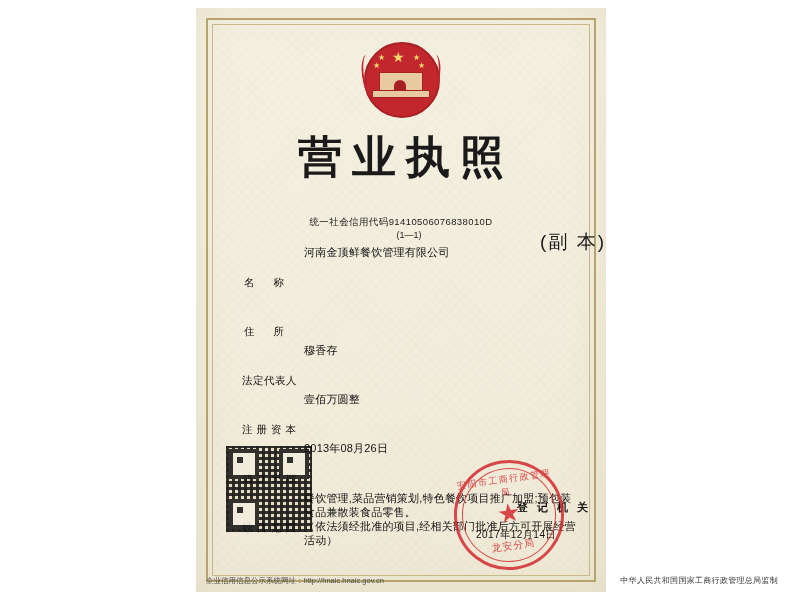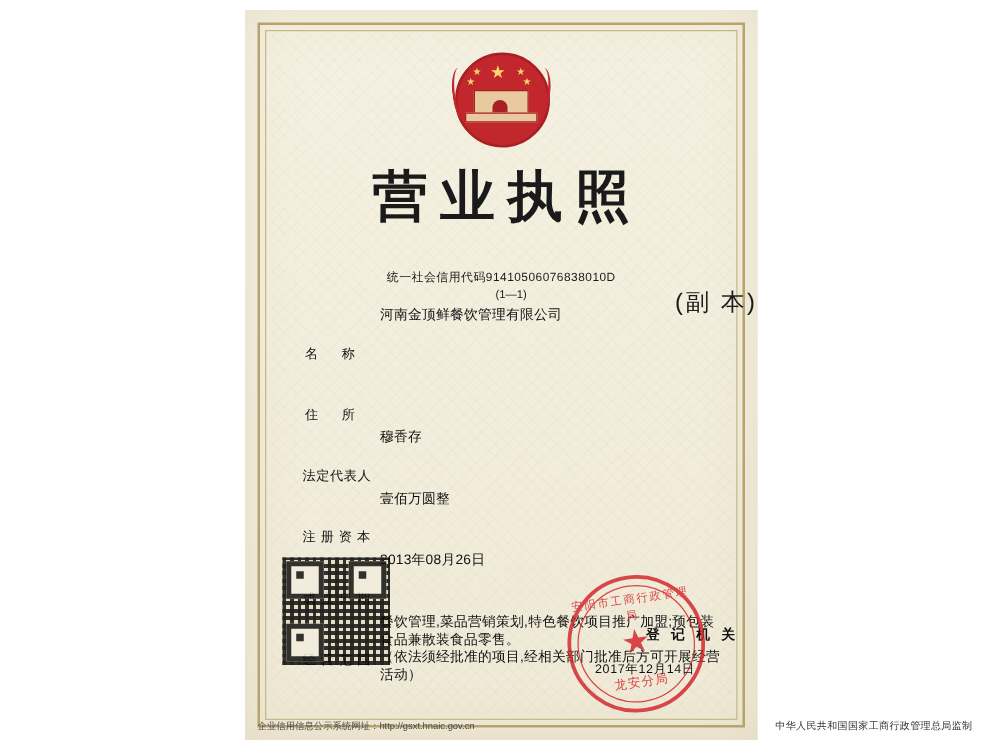--- a/index.html
+++ b/index.html
@@ -370,15 +370,15 @@
     <div class="seal">
       <div class="ring"></div>
       <div class="top-text">安阳市工商行政管理局</div>
       <div class="star">★</div>
       <div class="bottom-text">龙安分局</div>
     </div>
 
     <div class="issue-date">2017年12月14日</div>
   </div>
 
-  <div class="footer-left">企业信用信息公示系统网址：http://gsxt.hnaic.gov.cn</div>
+  <div class="footer-left">企业信用信息公示系统网址：http://hnaic.hnaic.gov.cn</div>
   <div class="footer-right">中华人民共和国国家工商行政管理总局监制</div>
 </div>
 
 </body></html>

